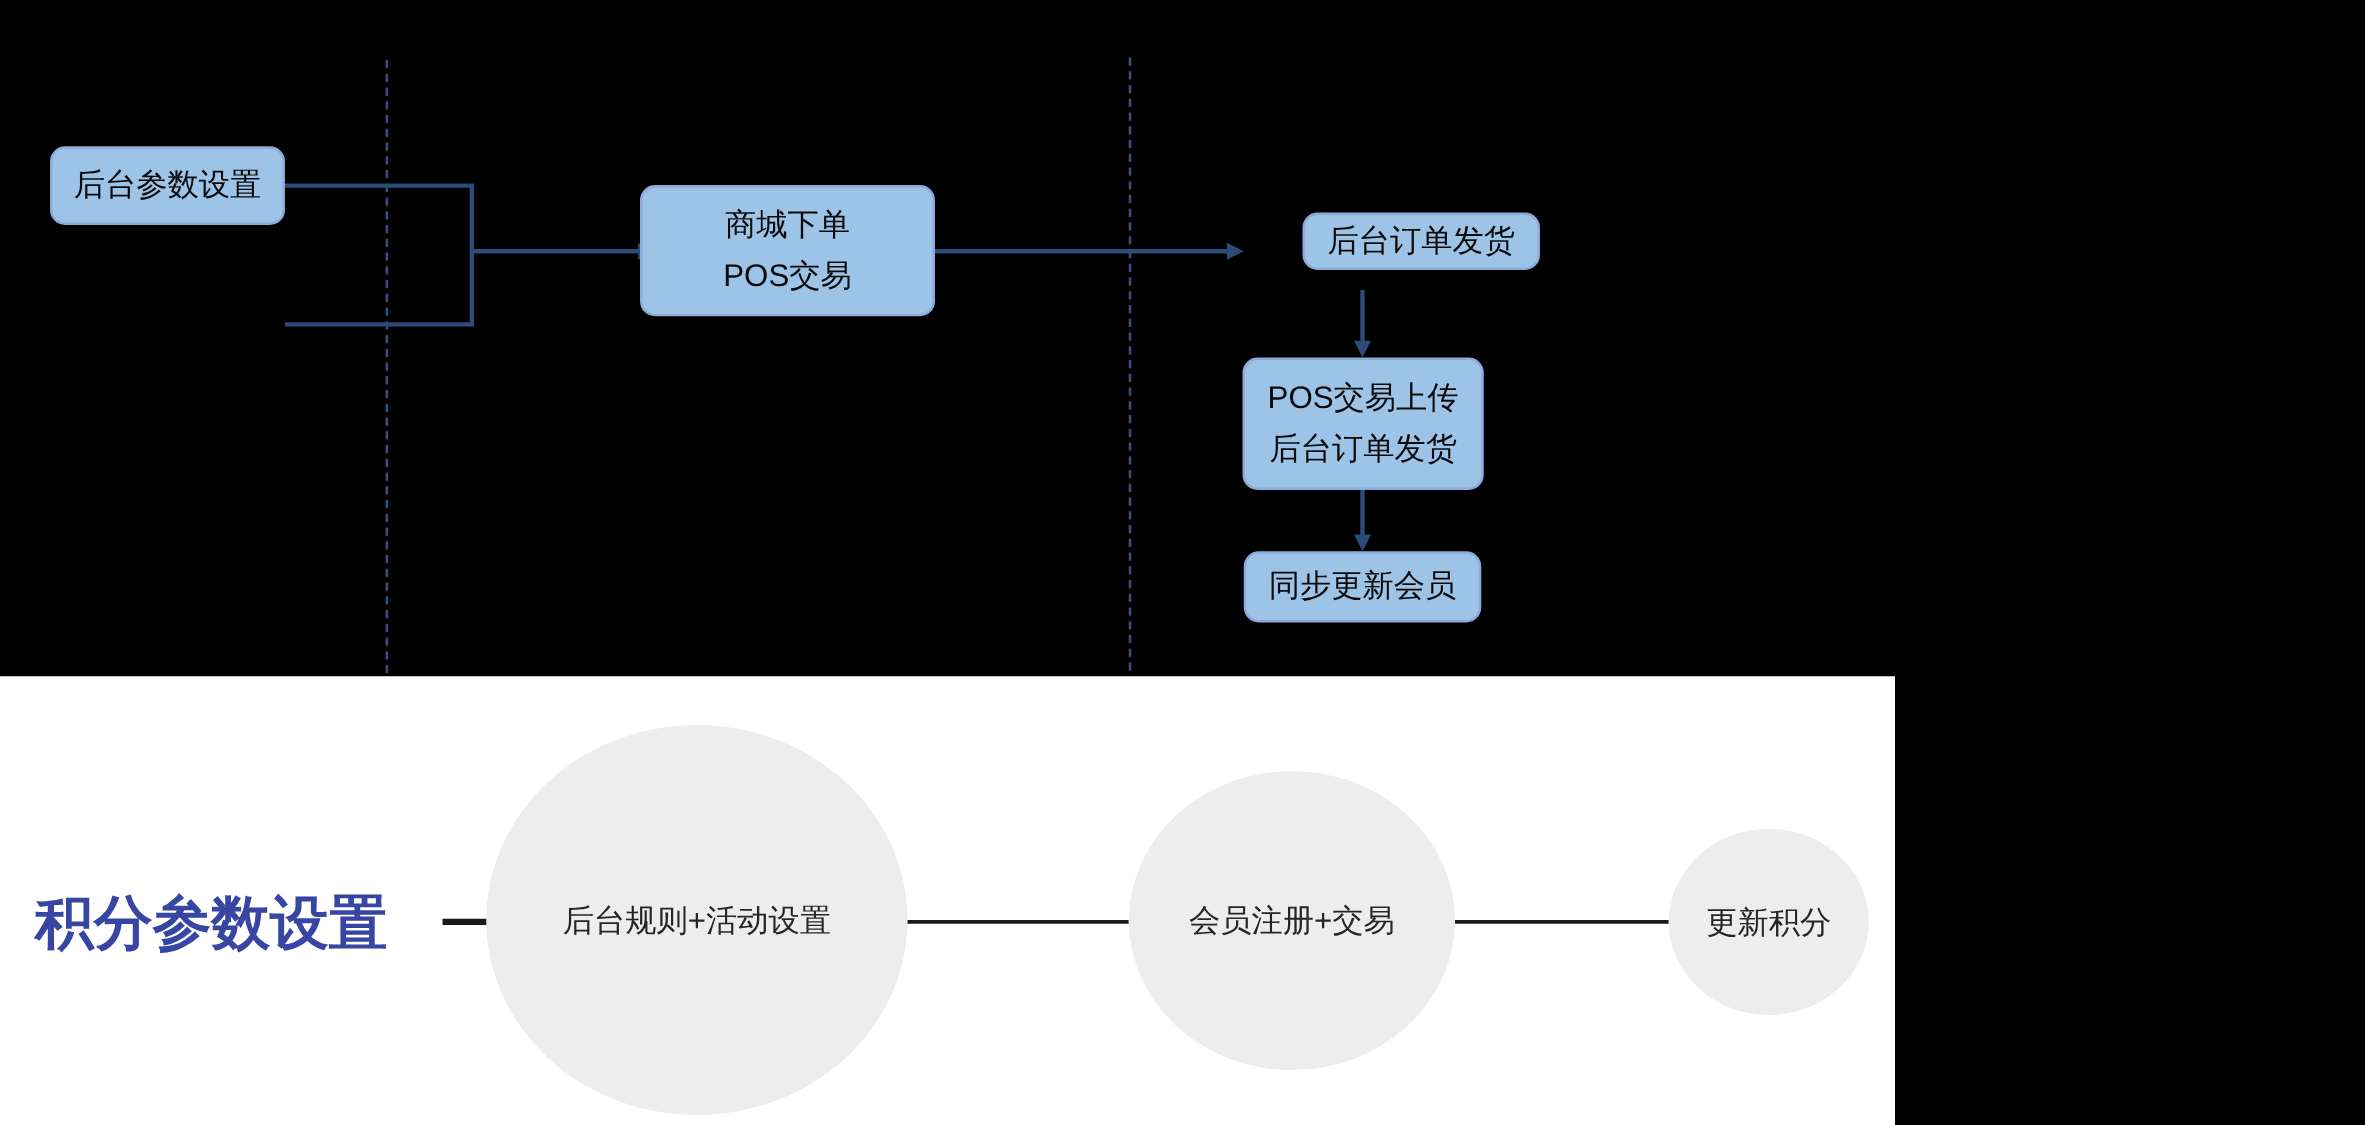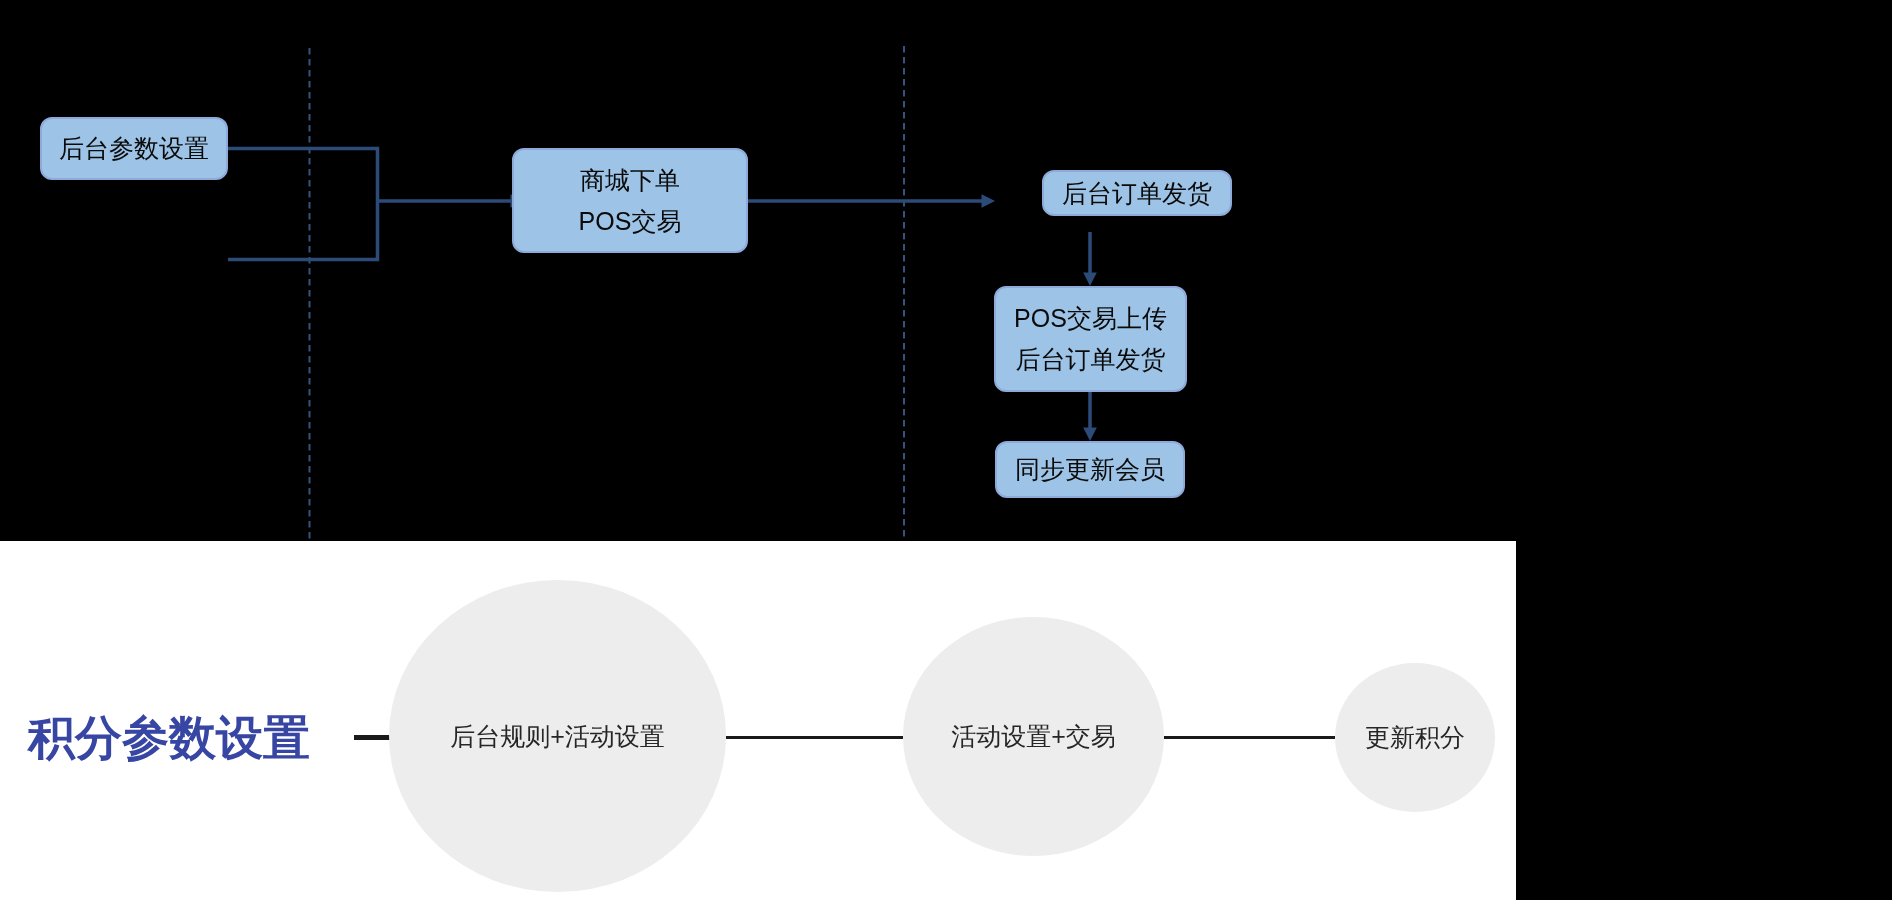--- a/index.html
+++ b/index.html
@@ -141,21 +141,21 @@
 
   <div class="pline" style="left:354px;top:735px;width:48px;height:4.5px"></div>
 
   <div class="pcircle" style="left:389px;top:580px;width:337px;height:312px">
     <span>后台规则+活动设置</span>
   </div>
 
   <div class="pline" style="left:726px;top:735.5px;width:177px;height:3px"></div>
 
   <div class="pcircle" style="left:903px;top:617px;width:261px;height:239px">
-    <span>活动设置+交易</span>
+    <span>会员注册+交易</span>
   </div>
 
   <div class="pline" style="left:1164px;top:735.5px;width:171px;height:3px"></div>
 
   <div class="pcircle" style="left:1335px;top:663px;width:160px;height:149px">
     <span>更新积分</span>
   </div>
 
 </div>
 

